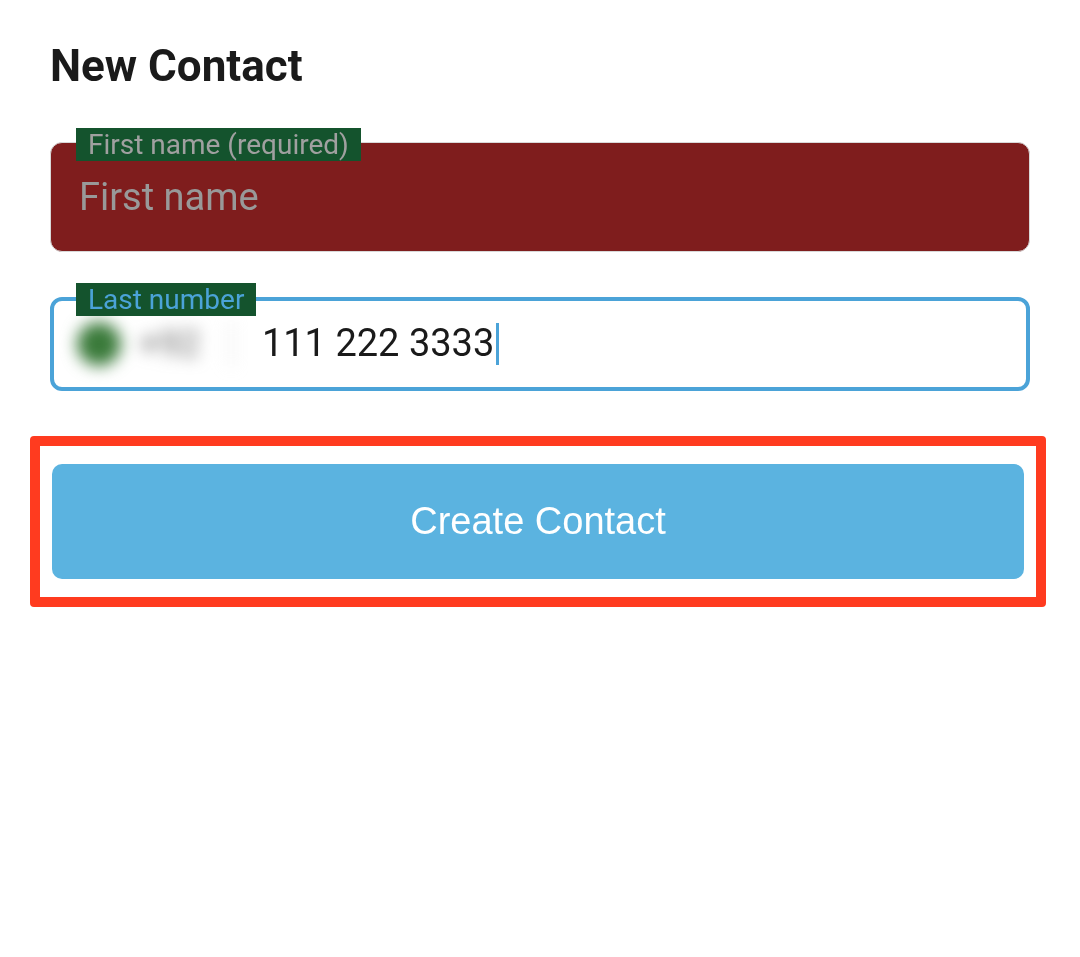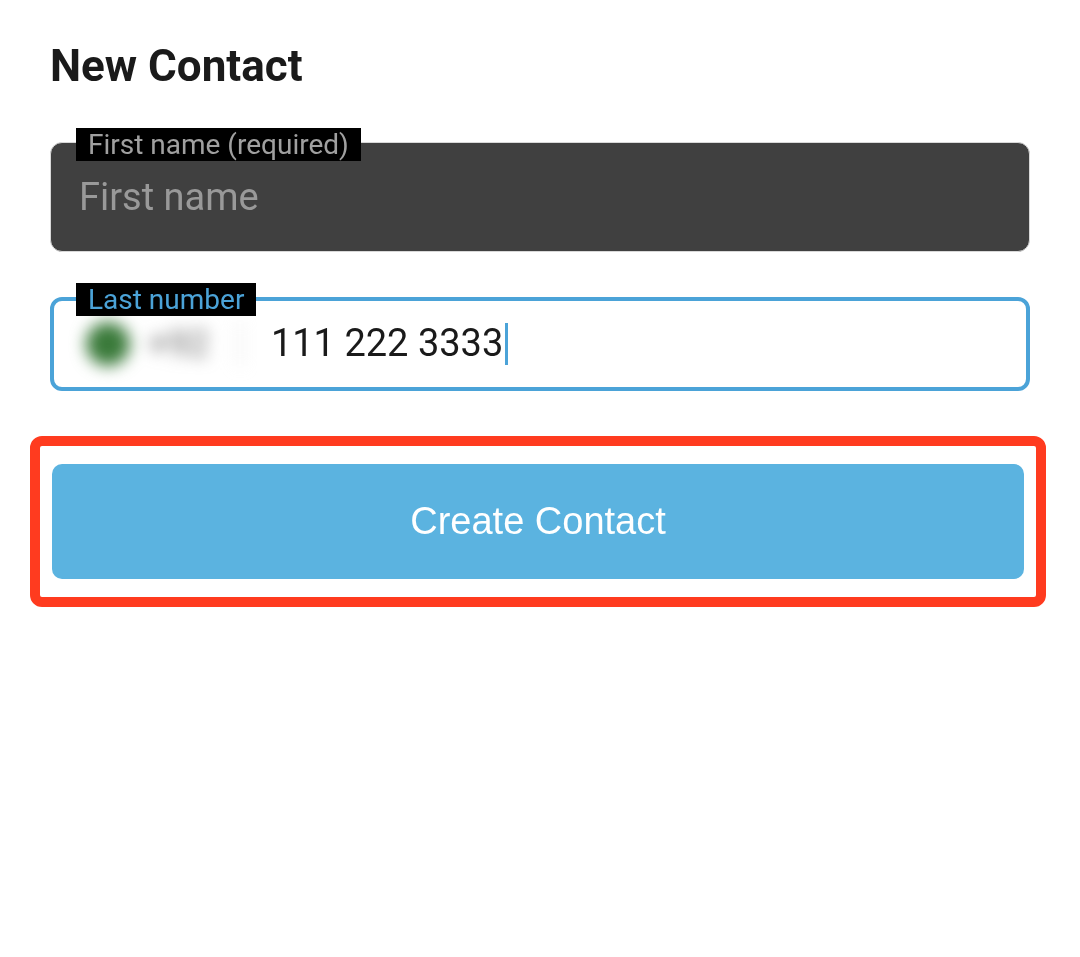--- a/index.html
+++ b/index.html
@@ -24,45 +24,45 @@
       margin-bottom: 50px;
     }
     .field-group {
       position: relative;
       margin-bottom: 45px;
     }
     .field-label {
       position: absolute;
       top: -14px;
       left: 26px;
-      background: #000000;
+      background: #14532d;
       padding: 0 12px;
       font-size: 28px;
       color: #a0a0a0;
       z-index: 2;
     }
     .field-label.active {
       color: #4ba3d8;
     }
     .input-box {
       width: 100%;
       border: 1px solid #d8d8d8;
       border-radius: 12px;
       padding: 32px 28px;
       font-size: 38px;
       color: #999999;
-      background: #404040;
+      background: #7f1d1d;
     }
     .phone-box {
       display: flex;
       align-items: center;
       width: 100%;
       border: 4px solid #4ba3d8;
       border-radius: 12px;
-      padding: 20px 32px;
+      padding: 20px 23px;
       background: #ffffff;
     }
     .country-section {
       display: flex;
       align-items: center;
       padding-right: 30px;
       border-right: 2px solid #d8d8d8;
       margin-right: 30px;
       filter: blur(8px);
     }
@@ -90,21 +90,21 @@
       background: #4ba3d8;
       vertical-align: middle;
       margin-left: 2px;
       position: relative;
       top: -2px;
     }
     .button-highlight {
       margin: 20px 34px 0 30px;
       border: 10px solid #ff3b1f;
       padding: 18px 12px;
-      border-radius: 12px;
+      border-radius: 4px;
     }
     .create-button {
       width: 100%;
       background: #5bb3e0;
       color: #ffffff;
       font-size: 38px;
       font-weight: 500;
       border: none;
       border-radius: 10px;
       padding: 36px 0;

